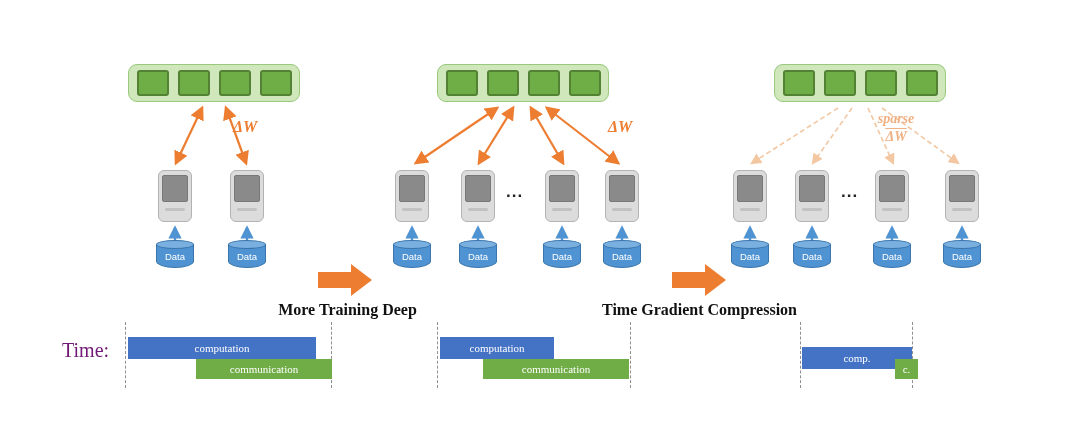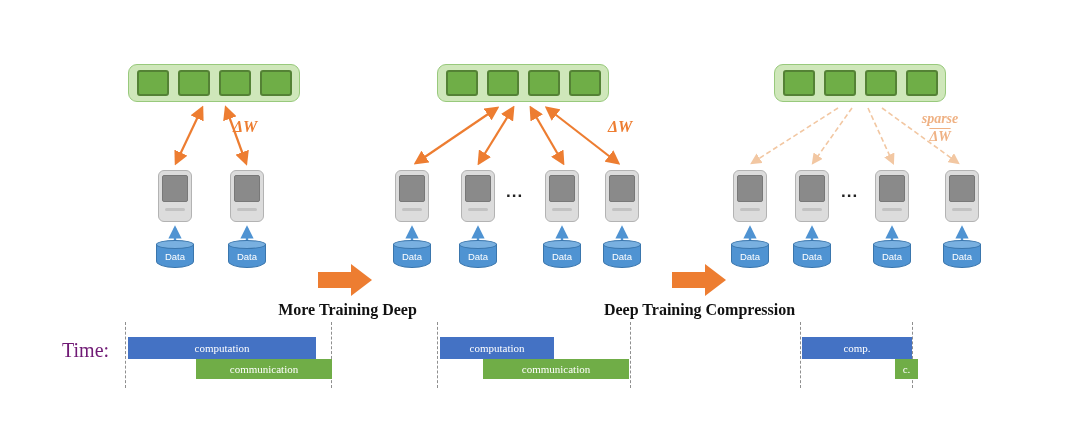--- a/index.html
+++ b/index.html
@@ -169,21 +169,21 @@
     <div class="cyl-top"></div>
     <div class="cyl-label">Data</div>
   </div>
 
   <div class="server" style="left:774px; top:64px; width:172px;">
     <div class="cell"></div>
     <div class="cell"></div>
     <div class="cell"></div>
     <div class="cell"></div>
   </div>
-  <div class="sparse-label" style="left:908px; top:110px;">
+  <div class="sparse-label" style="left:864px; top:110px;">
     <span>sparse</span><br>
     <span class="over">ΔW</span>
   </div>
 
   <div class="worker" style="left:733px; top:170px;">
     <div class="screen"></div>
     <div class="slot"></div>
   </div>
   <div class="worker" style="left:795px; top:170px;">
     <div class="screen"></div>
@@ -214,33 +214,33 @@
     <div class="cyl-top"></div>
     <div class="cyl-label">Data</div>
   </div>
   <div class="cyl" style="left:943px; top:240px;">
     <div class="cyl-body"></div>
     <div class="cyl-top"></div>
     <div class="cyl-label">Data</div>
   </div>
 
   <div class="caption" style="left:250px; top:301px; width:195px;">More Training Deep</div>
-  <div class="caption" style="left:582px; top:301px; width:235px;">Deep Training Compression</div>
+  <div class="caption" style="left:582px; top:301px; width:235px;">Time Gradient Compression</div>
 
   <div class="time-label" style="left:62px; top:339px;">Time:</div>
 
   <div class="vline" style="left:125px; top:322px; height:66px;"></div>
   <div class="vline" style="left:331px; top:322px; height:66px;"></div>
   <div class="vline" style="left:437px; top:322px; height:66px;"></div>
   <div class="vline" style="left:630px; top:322px; height:66px;"></div>
   <div class="vline" style="left:800px; top:322px; height:66px;"></div>
   <div class="vline" style="left:912px; top:322px; height:66px;"></div>
 
   <div class="bar comp" style="left:128px; top:337px; width:188px; height:22px;">computation</div>
   <div class="bar comm" style="left:196px; top:359px; width:136px; height:20px;">communication</div>
 
   <div class="bar comp" style="left:440px; top:337px; width:114px; height:22px;">computation</div>
   <div class="bar comm" style="left:483px; top:359px; width:146px; height:20px;">communication</div>
 
-  <div class="bar comp" style="left:802px; top:337px; width:110px; height:22px;">comp.</div>
+  <div class="bar comp" style="left:802px; top:347px; width:110px; height:22px;">comp.</div>
   <div class="bar comm" style="left:895px; top:359px; width:23px; height:20px;">c.</div>
 
 </div>
 
 </body></html>

